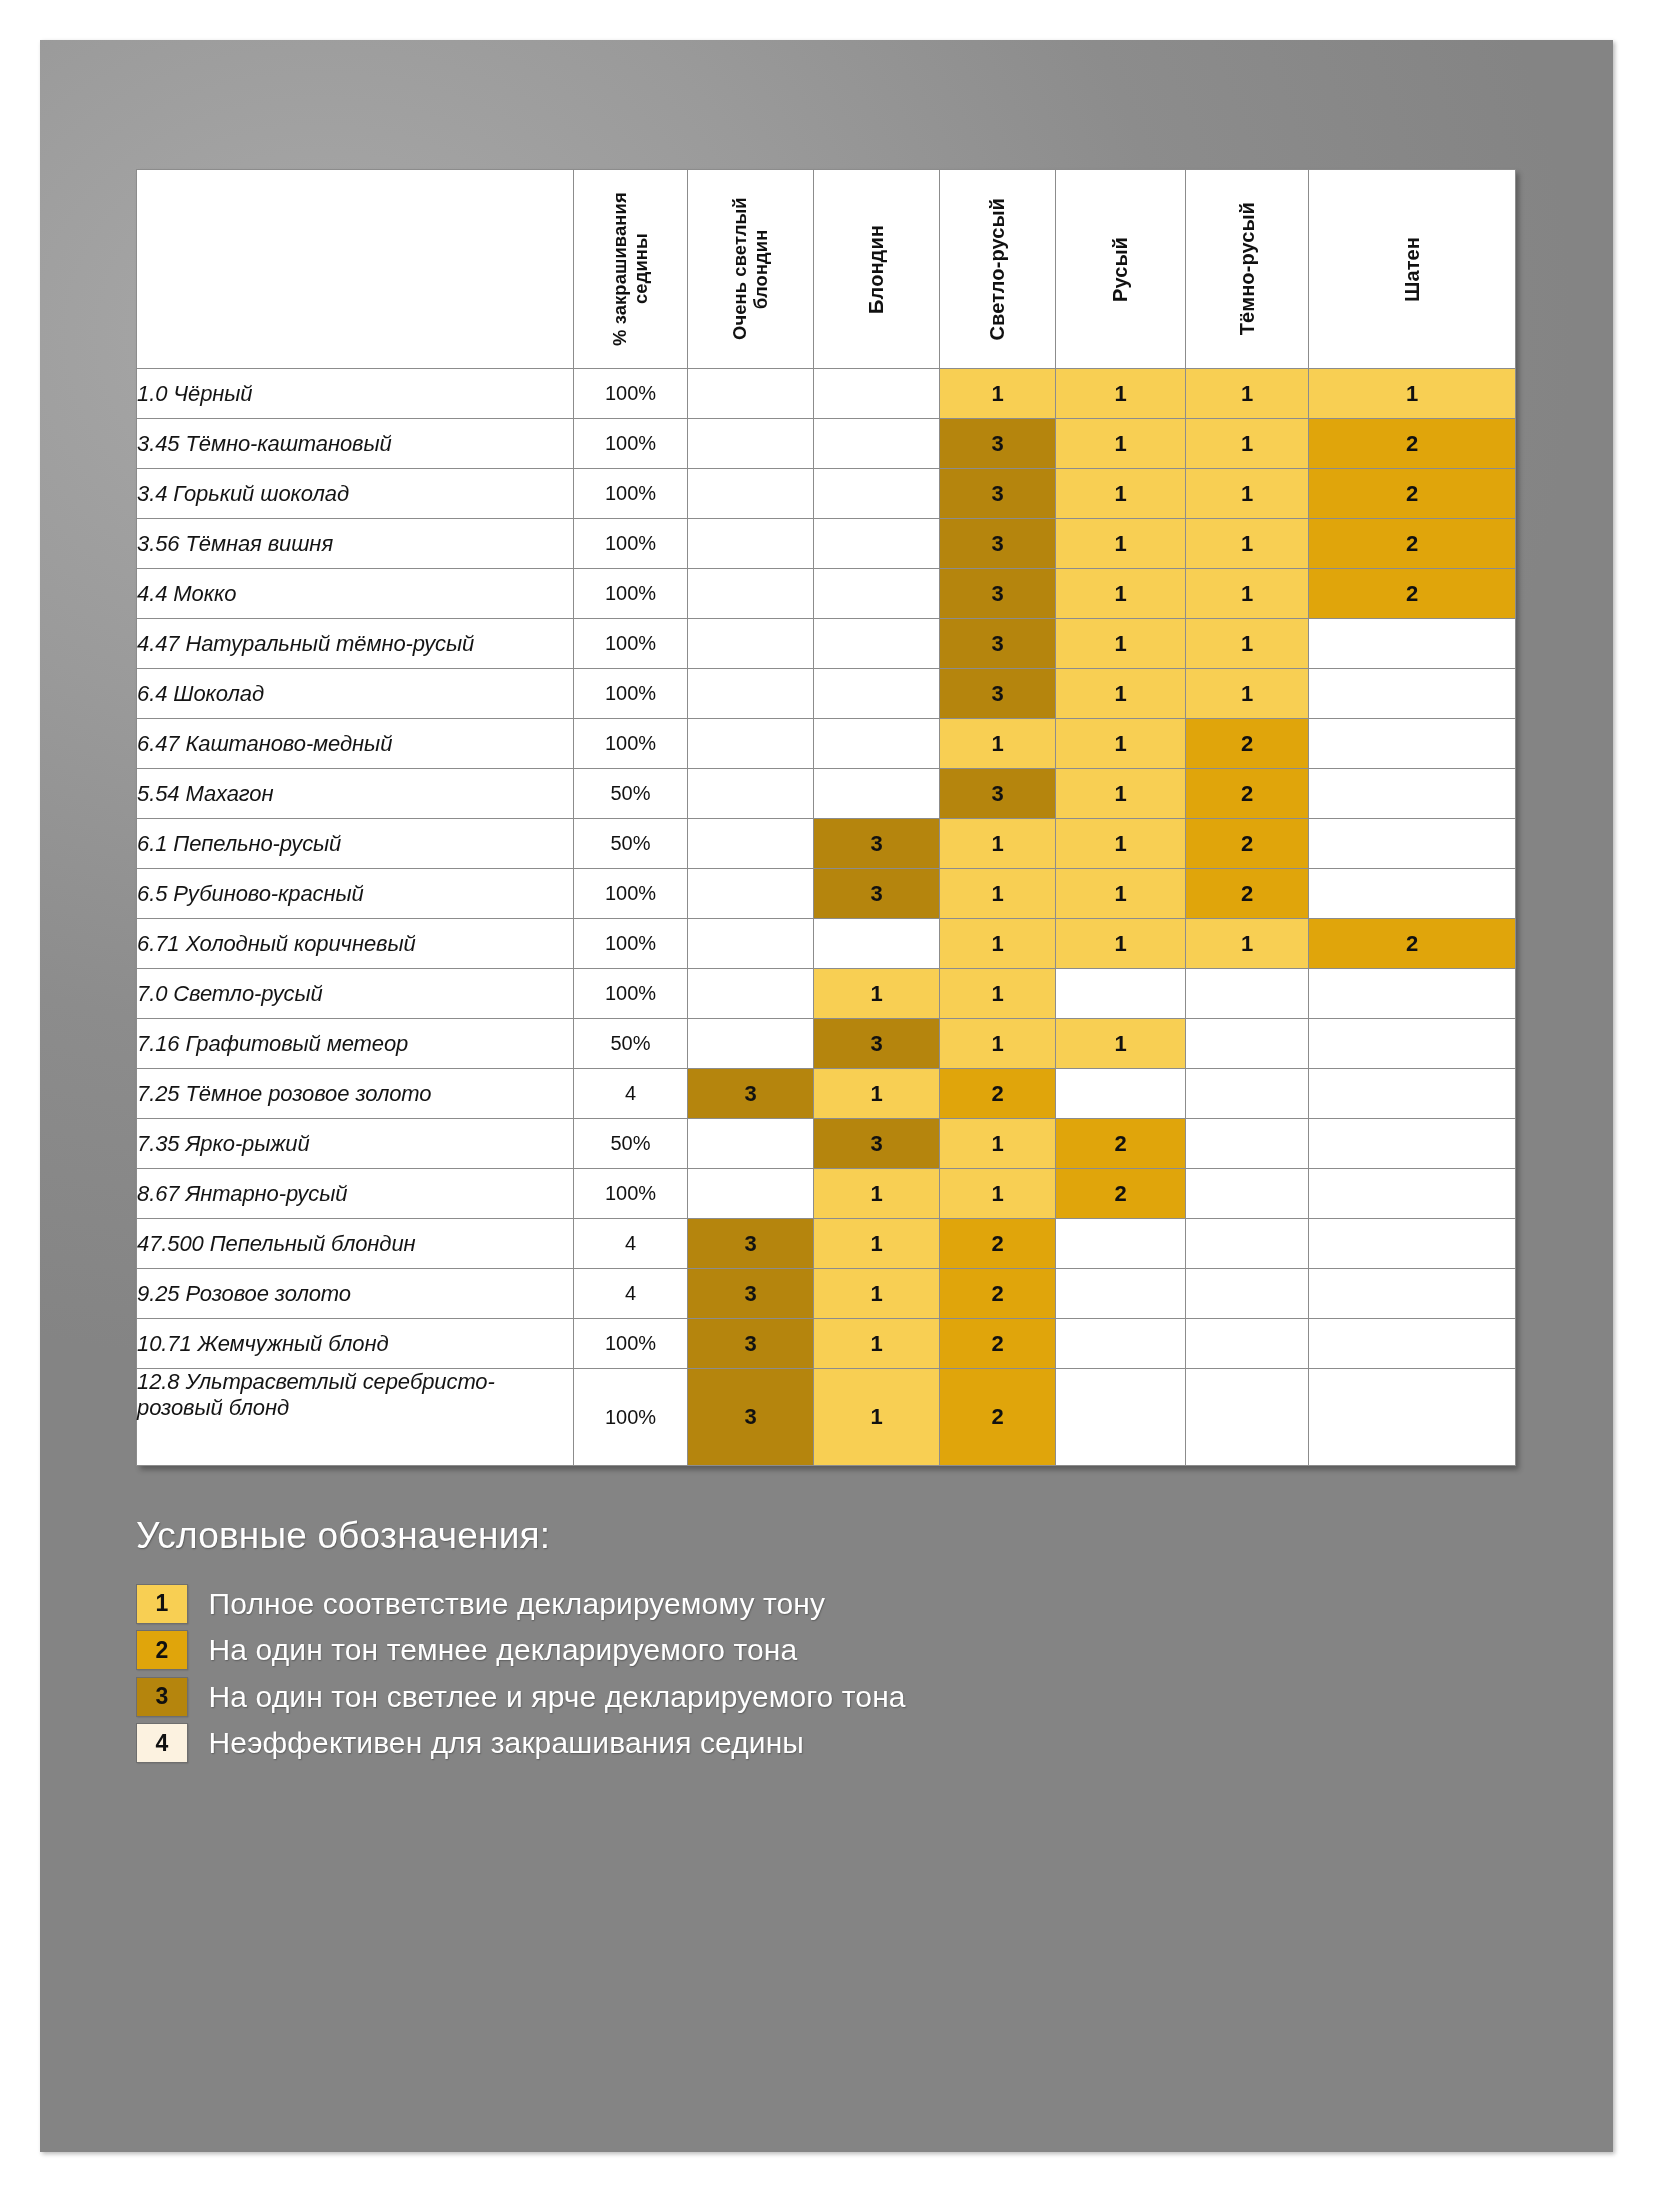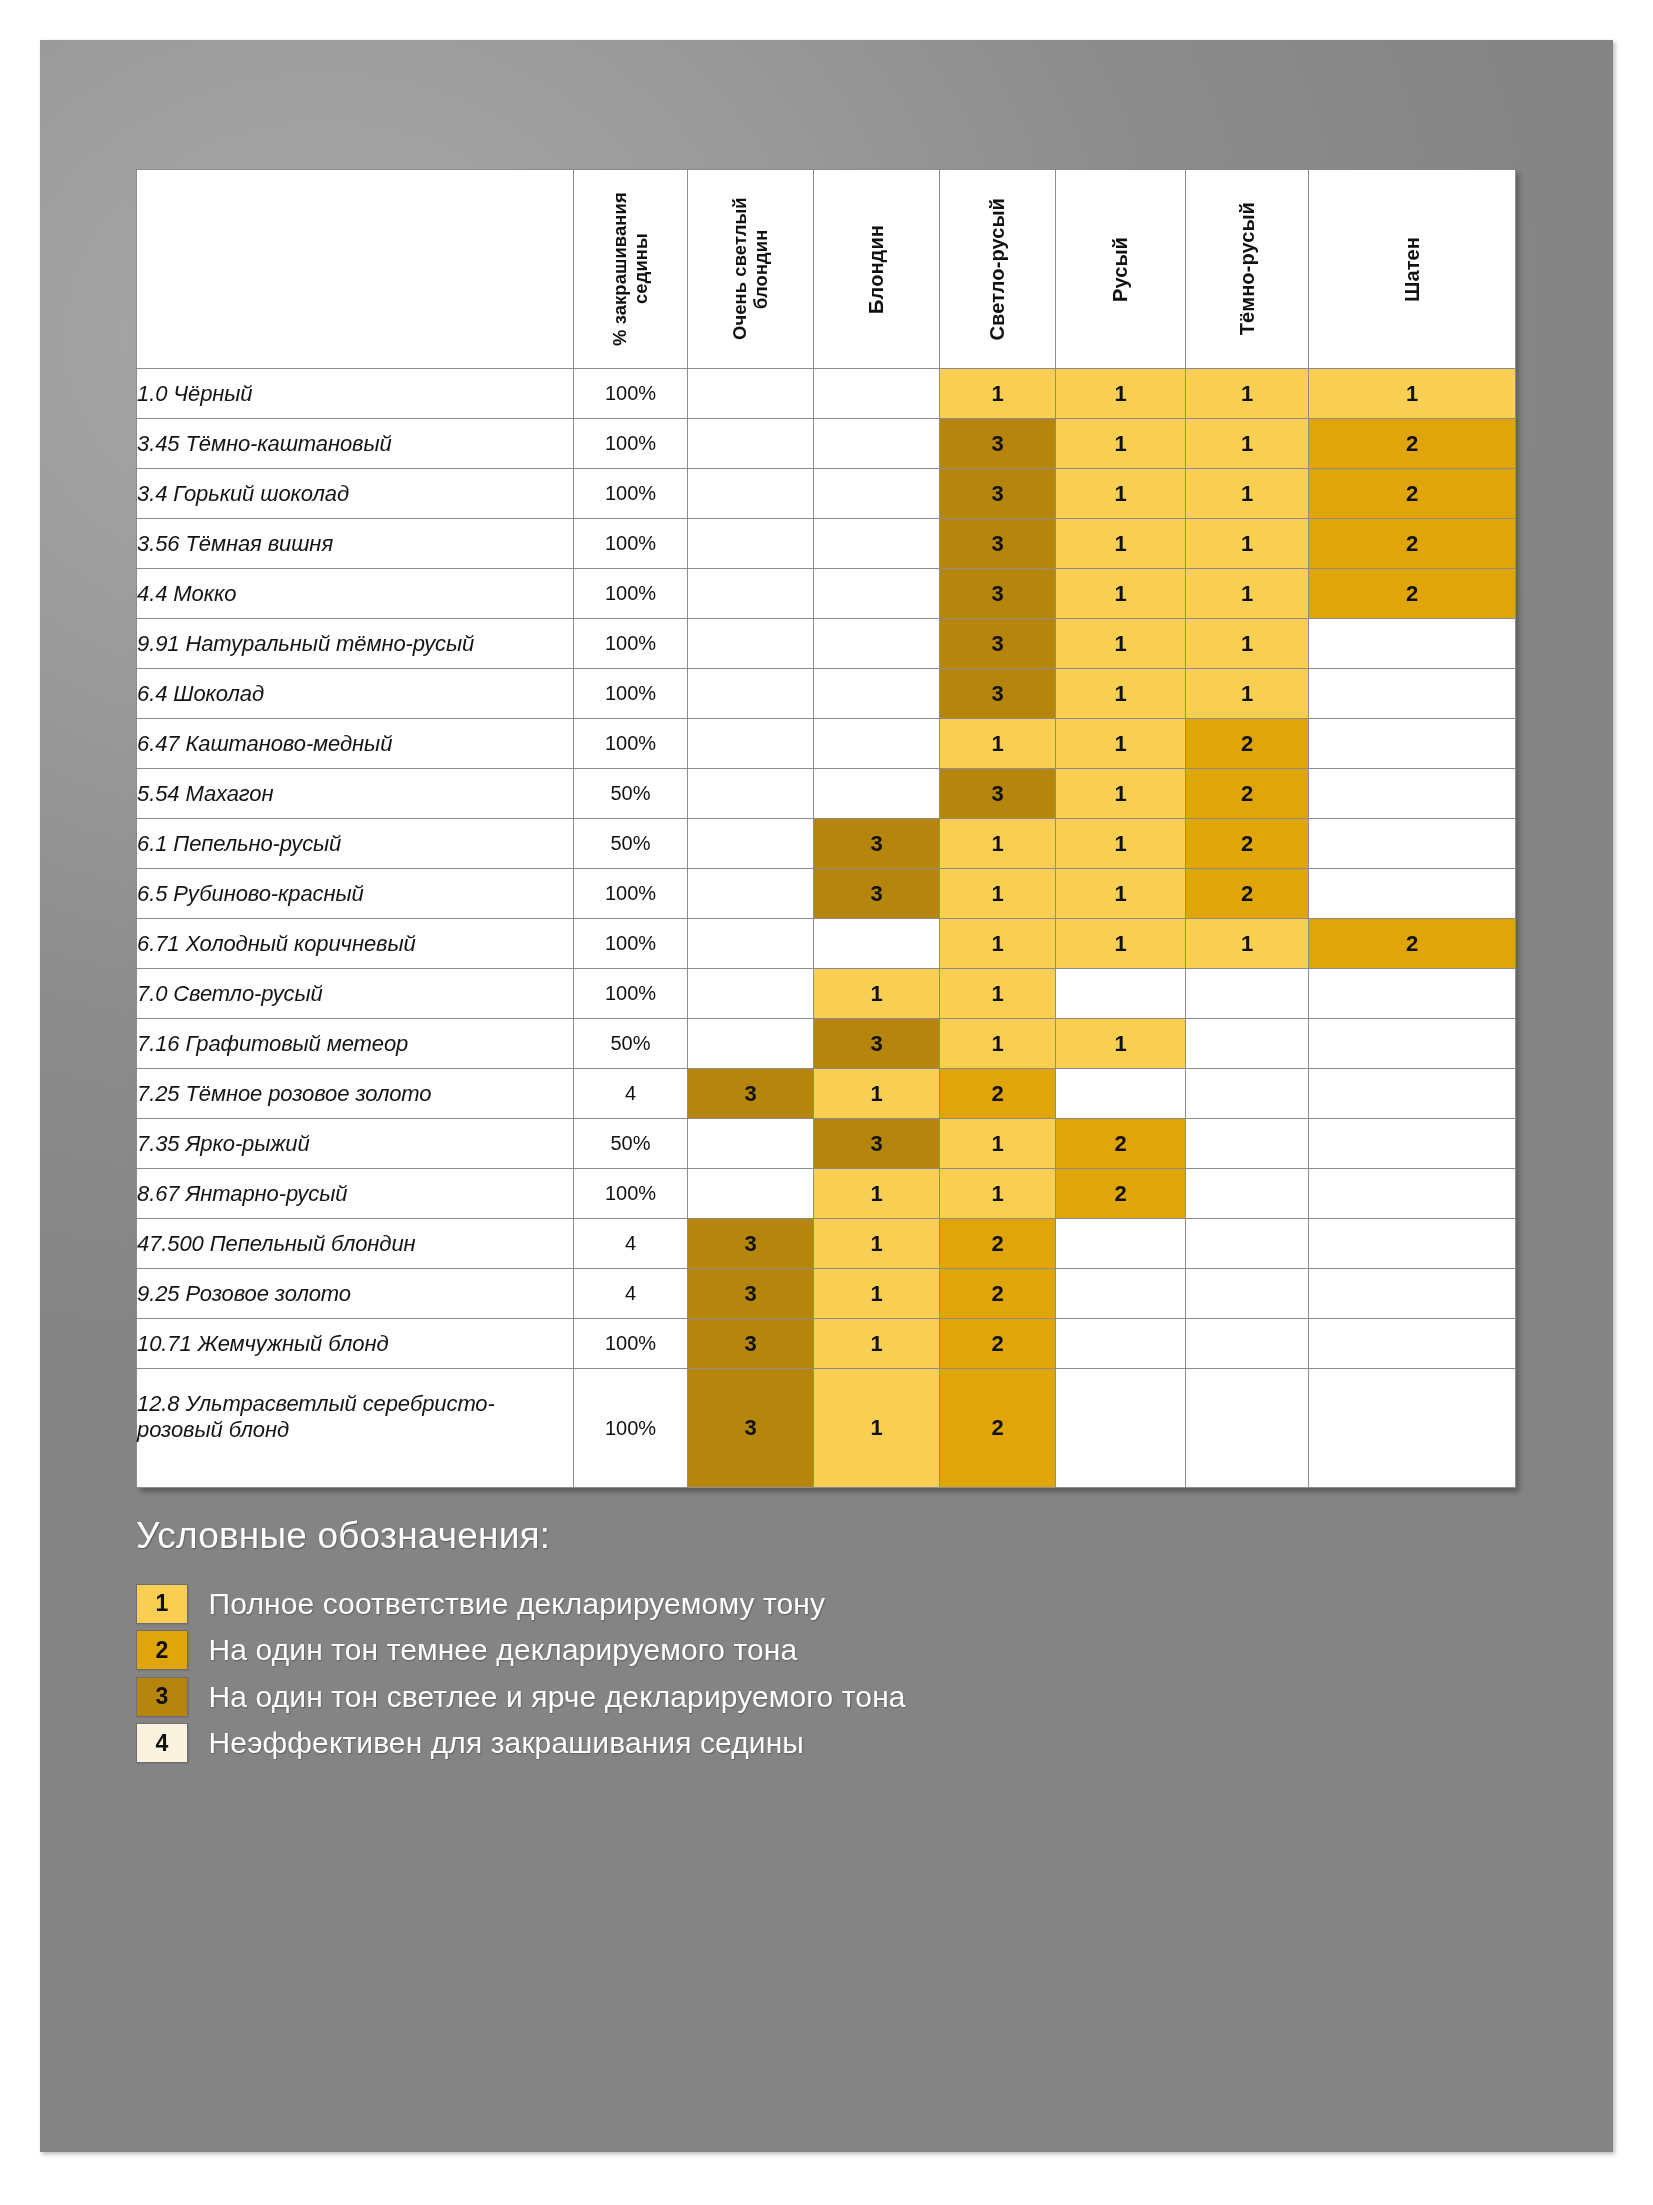--- a/index.html
+++ b/index.html
@@ -91,21 +91,21 @@
     padding-left: 10.3px;
     font-size: 22px;
     line-height: 1.18;
     color: #141414;
     letter-spacing: -0.1px;
     font-style: italic;
   }
   td.name.two-line {
     height: 96px;
     vertical-align: top;
-    padding-top: 22px;
+    padding-top: 0;
   }
   td.pct {
     text-align: center;
     font-size: 20px;
   }
   td.val {
     text-align: center;
     font-weight: bold;
     font-size: 22px;
     color: #111;
@@ -249,21 +249,21 @@
             <td class="name">4.4 Мокко</td>
             <td class="pct">100%</td>
             <td class="val v0"></td>
             <td class="val v0"></td>
             <td class="val v3">3</td>
             <td class="val v1">1</td>
             <td class="val v1">1</td>
             <td class="val v2">2</td>
           </tr>
           <tr>
-            <td class="name">9.91 Натуральный тёмно-русый</td>
+            <td class="name">4.47 Натуральный тёмно-русый</td>
             <td class="pct">100%</td>
             <td class="val v0"></td>
             <td class="val v0"></td>
             <td class="val v3">3</td>
             <td class="val v1">1</td>
             <td class="val v1">1</td>
             <td class="val v0"></td>
           </tr>
           <tr>
             <td class="name">6.4 Шоколад</td>

